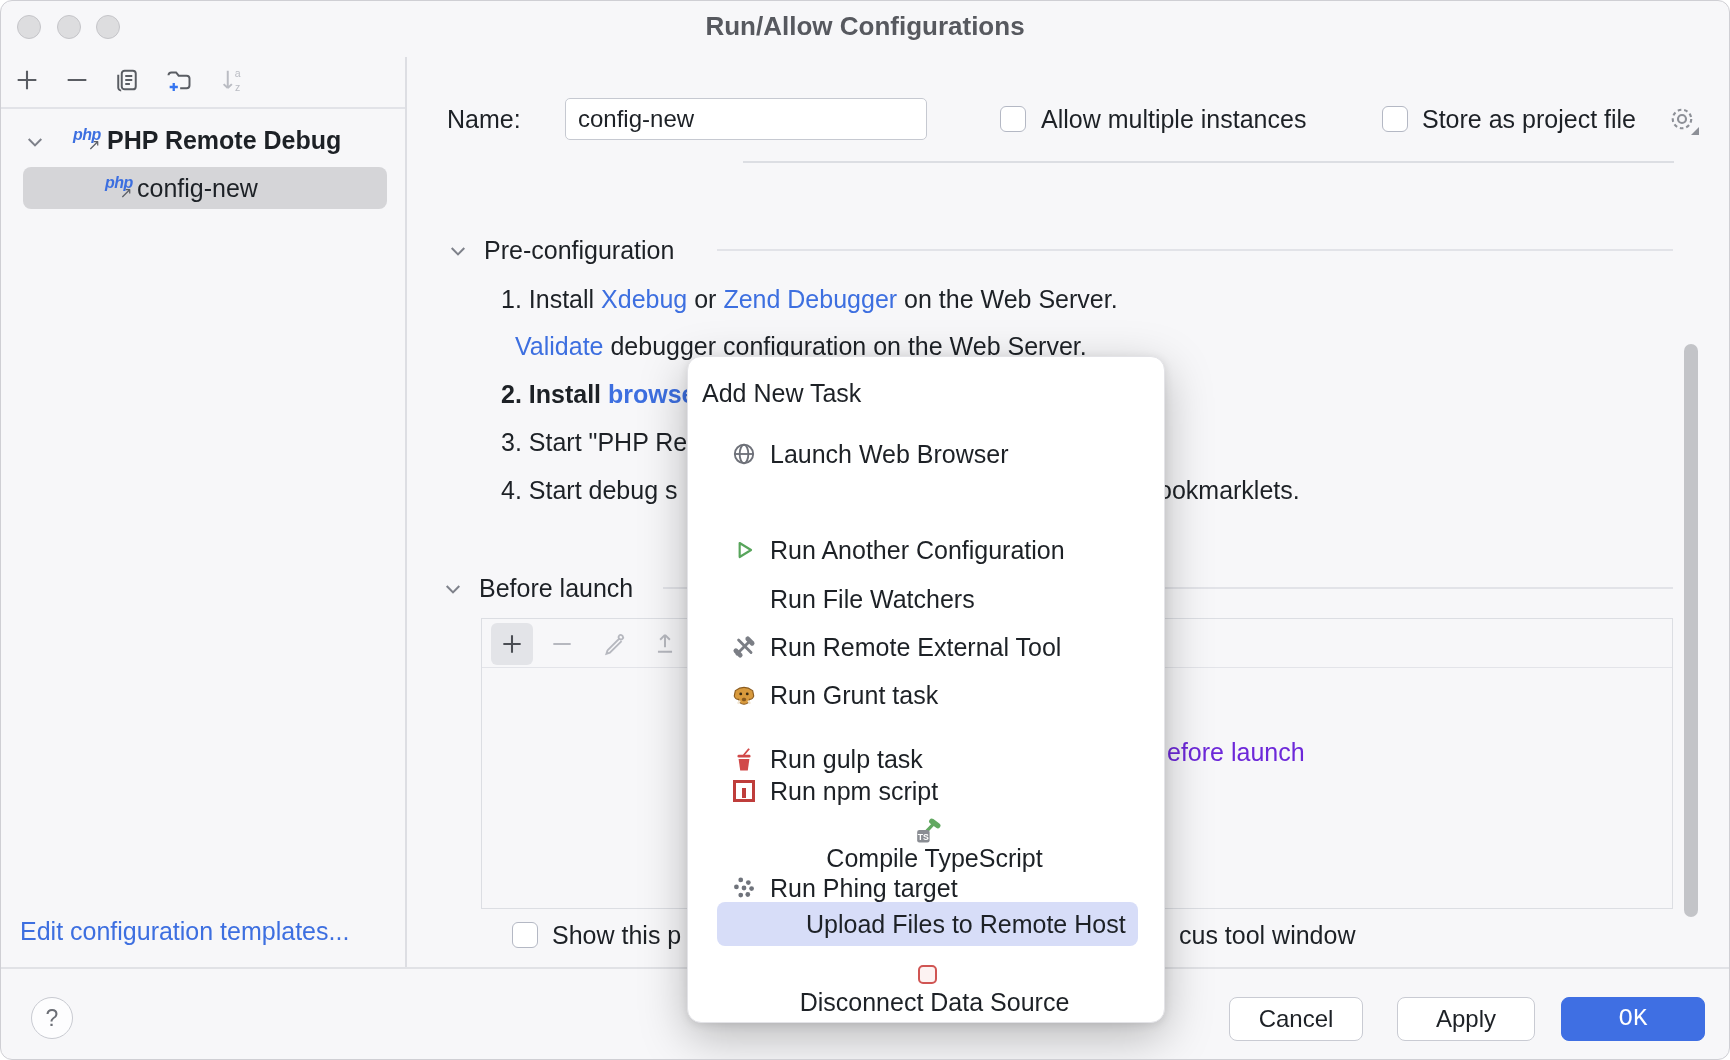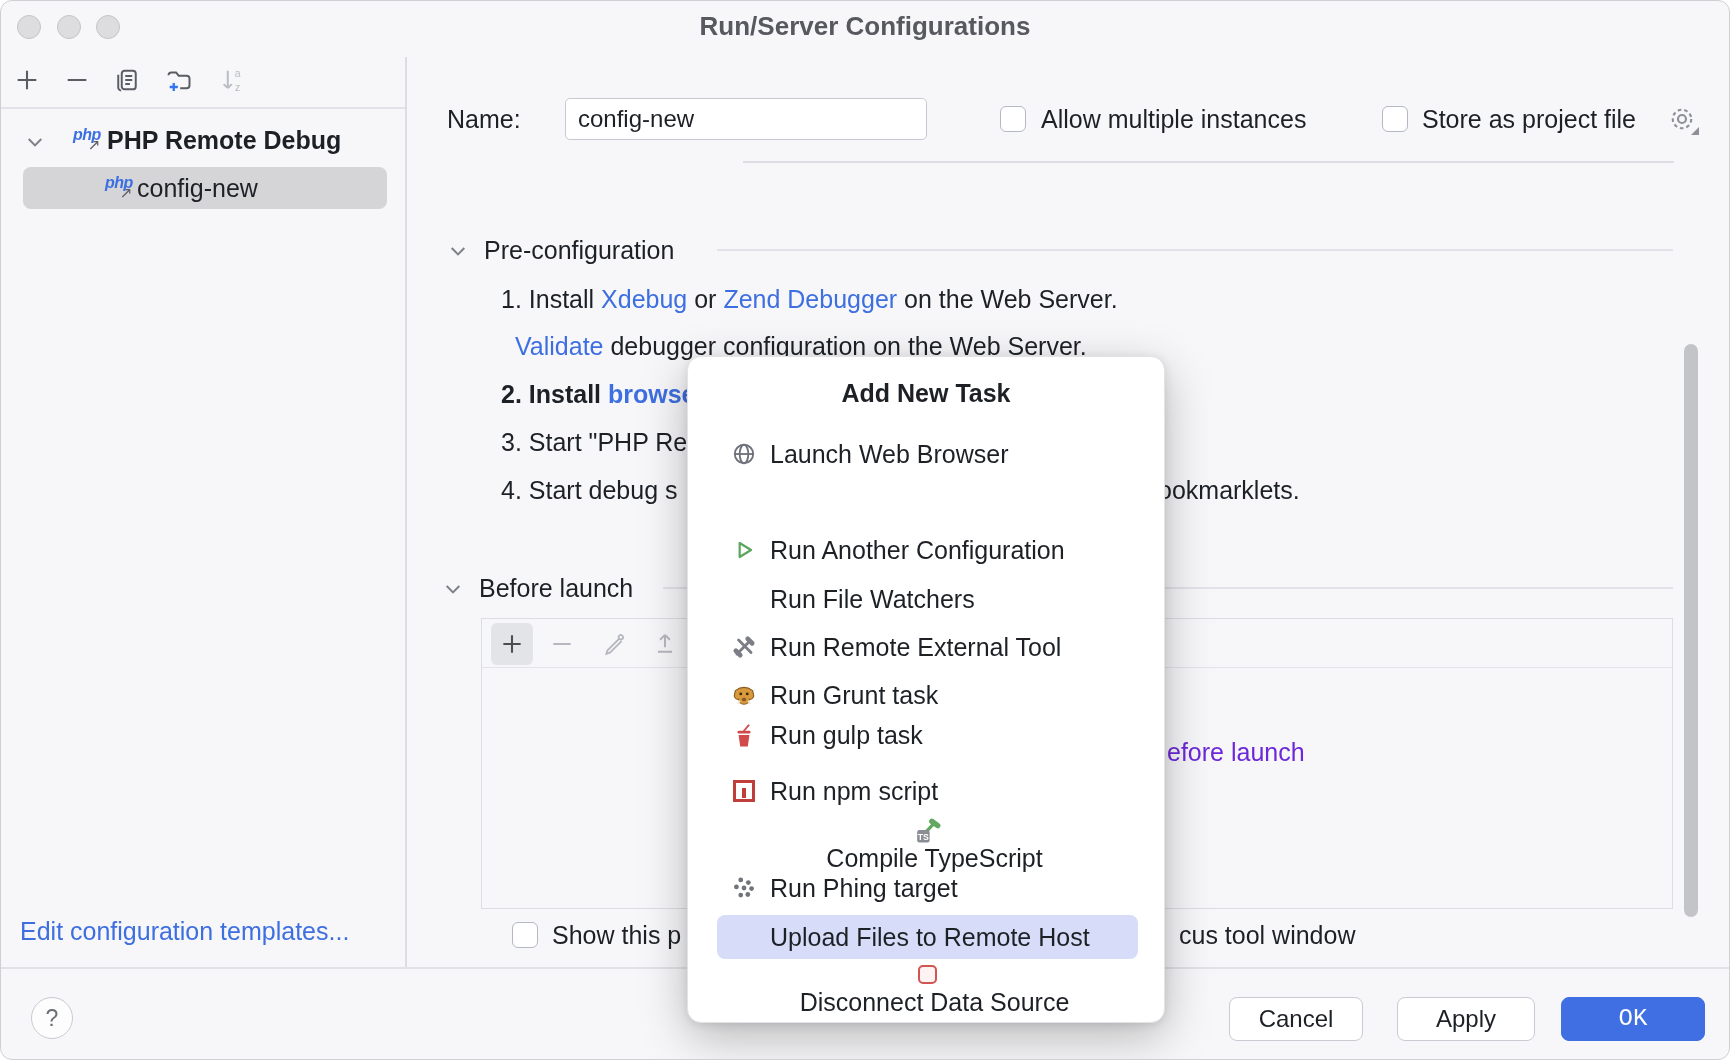--- a/index.html
+++ b/index.html
@@ -37,22 +37,22 @@
   .btn { position:absolute; height:44px; border-radius:8px; background:#ffffff;
          border:1.5px solid #c9cbd3; font-size:24px; color:#1d2126;
          text-align:center; line-height:42px; cursor:default; }
   .btn.primary { background:#3f6fe3; border-color:#3f6fe3; color:#ffffff;font-family:Liberation Mono, monospace; }
   .help { position:absolute; left:30px; top:996px; width:42px; height:42px;
           border-radius:50%; border:1.7px solid #c8cad1; color:#6b6e75;
           font-size:23px; text-align:center; line-height:40px; background:#fdfdfe; }
   #popup { position:absolute; left:686px; top:355px; width:478px; height:667px;
            background:#ffffff; border:1px solid #e3e3e7; border-radius:14px;
            box-shadow:0 14px 48px rgba(0,0,0,0.26), 0 2px 10px rgba(0,0,0,0.10); z-index:30; }
-  #popup .ptitle { position:absolute; left:0; right:0; top:21px; text-align:center;
-                   font-weight:bold; font-size:25px; height:30px; line-height:30px; }
+  #popup .ptitle { position:absolute; left:0; right:0; top:21px; 
+                   font-weight:normal; font-size:25px; height:30px; line-height:30px;padding-left:14px; }
   .pi { position:absolute; left:29px; width:421px; height:44px; display:flex;
         align-items:center; padding-left:14px; border-radius:8px; font-size:25px;
         white-space:nowrap; }
   .pi.sel { background:#d7ddf8; }
   .pic { width:26px; height:26px; margin-right:13px; flex:0 0 26px; display:inline-block; }
   .npm-outer { display:inline-block; width:22px; height:22px; margin:2px;
                border:3.5px solid #bf3d3b; background:#fff; position:relative; }
   .npm-bar { position:absolute; left:5.5px; top:4.5px; width:4px; height:10.5px; background:#bf3d3b; }
   .dsrc { display:inline-block; width:19px; height:19px; margin:3px;
           border:2.8px solid #d05553; border-radius:5px; background:#fdf3f2; }
@@ -63,21 +63,21 @@
              border-left:8px solid transparent; border-bottom:8px solid #8d9097; }
 </style>
 </head>
 <body>
 
 <div id="window">
 
   <span class="light" style="left:16px; top:14px;"></span>
   <span class="light" style="left:56px; top:14px;"></span>
   <span class="light" style="left:95px; top:14px;"></span>
-  <div class="title">Run/Server Configurations</div>
+  <div class="title">Run/Allow Configurations</div>
 
   <span class="ticon" style="left:12px; top:65px;">
     <svg viewBox="0 0 24 24" width="28" height="28" fill="none" stroke="#5a5d63" stroke-width="1.8">
         <path d="M12 4v16M4 12h16"></path>
       </svg>
   </span>
   <span class="ticon" style="left:62px; top:65px;">
     <svg viewBox="0 0 24 24" width="28" height="28" fill="none" stroke="#5a5d63" stroke-width="1.8">
         <path d="M4 12h16"></path>
       </svg>
@@ -251,21 +251,21 @@
           <path d="M4 8 Q12 2 20 8 L21 13 Q20 16 17 16 L16 19 Q12 22 8 19 L7 16 Q4 16 3 13 Z" fill="#d89a3d" stroke="#8a5a1d" stroke-width="1"></path>
           <circle cx="9" cy="11" r="1.3" fill="#3a2a12"></circle>
             <circle cx="15" cy="11" r="1.3" fill="#3a2a12"></circle>
           <path d="M8 17l-1.6 3M16 17l1.6 3" stroke="#f3e9d8" stroke-width="2"></path>
           <rect x="10" y="14.5" width="4" height="3.2" rx="1.6" fill="#8a5a1d"></rect>
         </svg>
       </span>
         <span>Run Grunt task</span>
     </div>
 
-    <div class="pi" style="top:356px;align-items:center;">
+    <div class="pi" style="top:380px;align-items:center;">
       <span class="pic">
         <svg viewBox="0 0 24 24" width="26" height="26">
           <path d="M11 8 L16 2 L17.4 3 L12.6 8.6 Z" fill="#d14949"></path>
           <rect x="6" y="8" width="12" height="2.6" rx="1.2" fill="#d14949"></rect>
           <path d="M7 12 h10 l-1.5 10.5 h-7 Z" fill="#d14949"></path>
         </svg>
       </span>
         <span>Run gulp task</span>
     </div>
 
@@ -294,21 +294,21 @@
           <circle cx="5" cy="11" r="2.2"></circle>
             <circle cx="12" cy="12" r="2.2"></circle>
             <circle cx="19" cy="12.5" r="2.2"></circle>
           <circle cx="9" cy="18.5" r="2.2"></circle>
             <circle cx="15.5" cy="18" r="2.2"></circle>
         </svg>
       </span>
         <span>Run Phing target</span>
     </div>
 
-    <div class="pi sel" style="top:558px;">
+    <div class="pi sel" style="top:545px;gap:36px;">
       <span class="pic"></span>
         <span>Upload Files to Remote Host</span>
     </div>
 
     <div class="pi" style="top:605px;flex-direction:column;">
       <span class="pic"><span class="dsrc"></span></span>
         <span>Disconnect Data Source</span>
     </div>
   </div>
 

